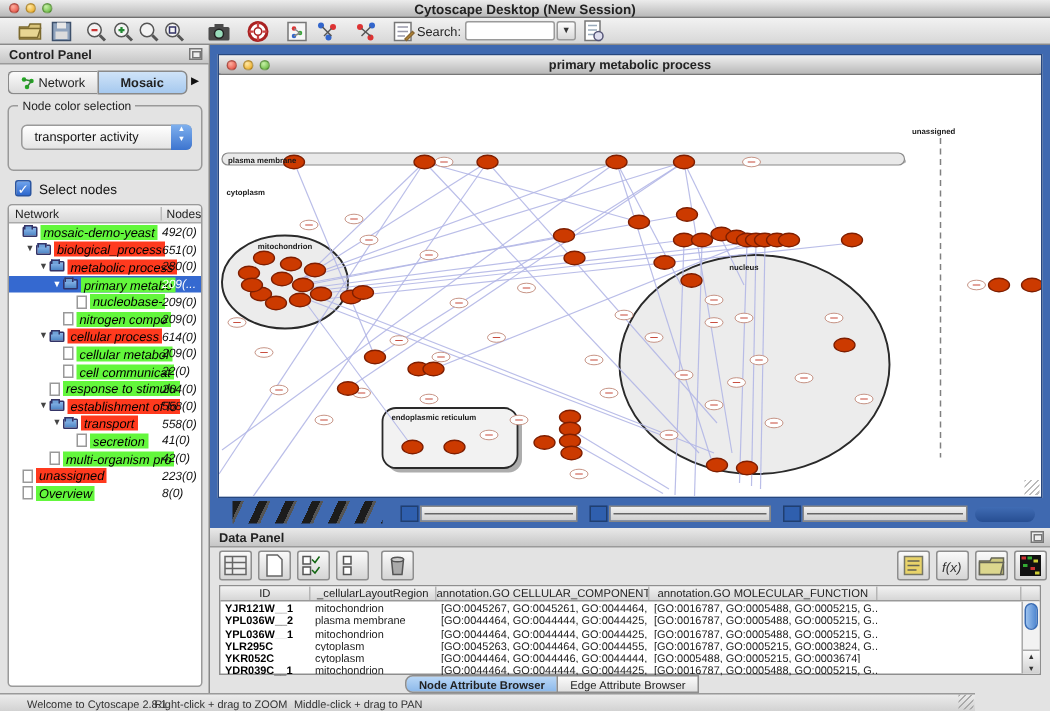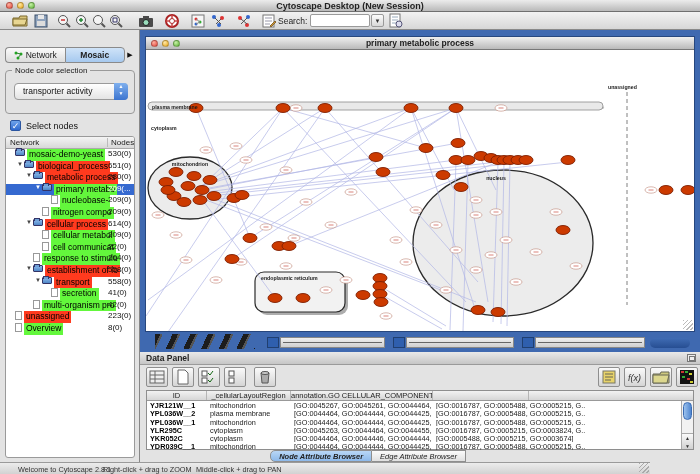--- a/index.html
+++ b/index.html
@@ -49,21 +49,21 @@
   .checkbox { width:11px; height:11px; border-radius:2px; background:linear-gradient(#6fa4ec,#2e68ce);
     border:1px solid #2a55a0; color:#fff; font-size:9px; line-height:10px; text-align:center; }
   .checklabel { font-size:9px; color:#111; }
 
   .treebox { position:absolute; left:5px; top:106px; width:130px; height:322px; background:#fff;
     border:1px solid #9a9a9a; border-radius:3px; overflow:hidden; }
   .treehead { height:12px; background:linear-gradient(#f4f4f4,#d8d8d8); border-bottom:1px solid #aaa;
     font-size:8px; color:#222; position:relative; }
   .treehead .c1 { position:absolute; left:4px; top:1px; }
   .treehead .c2 { position:absolute; left:101px; top:1px; border-left:1px solid #bbb; padding-left:3px; }
-  .trow { position:relative; height:11.6px; display:flex; white-space:nowrap; }
+  .trow { position:relative; height:11.6px; display:flex; align-items:center; white-space:nowrap;font-style:italic; }
   .trow.sel { background:#3569d0; }
   .tind { display:inline-block; height:1px; }
   .tarrow { font-size:6px; color:#444; width:7px; display:inline-block; }
   .trow.sel .tarrow { color:#fff; }
   .ticon-folder { display:inline-block; width:10px; height:7px; background:linear-gradient(#8cb8ea,#4e86c6);
     border:1px solid #336; border-radius:1px; margin-right:2px; position:relative; }
   .ticon-folder:before { content:""; position:absolute; left:0; top:-2px; width:4px; height:2px; background:#6ea0d8; border:1px solid #336; border-bottom:none;}
   .ticon-page { display:inline-block; width:7px; height:9px; background:#fff; border:1px solid #999; margin-right:2px; }
   .tlabel { font-size:8.5px; padding:0 2px; color:#000; }
   .hl-green { background:#63f73c; }
@@ -99,21 +99,21 @@
   .th { font-size:7.5px; text-align:center; color:#222; border-right:1px solid #b5b5b5; overflow:hidden; white-space:nowrap; }
   .drow { display:flex; height:8.3px; }
   .td { font-size:7.3px; white-space:nowrap; overflow:hidden; padding-left:3px; color:#222; }
   .td.id { font-weight:bold; color:#000; }
   .dscroll { position:absolute; right:0; top:10px; bottom:0; width:12px; background:#f2f2f2; border-left:1px solid #aaa; }
   .dthumb { position:absolute; left:1px; top:1px; width:9px; height:18px; border-radius:5px;
     background:linear-gradient(90deg,#9cc2ee,#4f86d0); border:1px solid #3a6cb4; }
   .darrows { position:absolute; left:0; bottom:0; width:11px; height:16px; font-size:5px; text-align:center; color:#333; line-height:8px; background:linear-gradient(#fafafa,#d0d0d0); border-top:1px solid #aaa;}
   .dtabs { position:absolute; left:0; top:98px; width:560px; height:12px; display:flex; justify-content:center; }
   .dtab { font-size:7.5px; line-height:11px; padding:0 8px; border:1px solid #8e8e8e; border-left:none;
-    background:linear-gradient(#fbfbfb,#e0e0e0); color:#222;font-style:italic; }
+    background:linear-gradient(#fbfbfb,#e0e0e0); color:#222; }
   .dtab.first { border-left:1px solid #8e8e8e; border-radius:5px 0 0 5px; }
   .dtab.last { border-radius:0 5px 5px 0;margin-top:32px; }
   .dtab.sel { background:linear-gradient(#b9d7f6,#8db9ea); font-weight:bold; }
 
   
   .statusbar { position:absolute; left:0; top:462px; width:650px; height:12px; background:linear-gradient(#ececec,#d2d2d2); border-top:1px solid #9a9a9a; }
   .stitem { position:absolute; top:2px; font-size:7.3px; color:#333; }
   .sgrip { position:absolute; right:1px; bottom:1px; width:10px; height:10px;
     background:repeating-linear-gradient(135deg,#aaa 0 1px,transparent 1px 3px); }
 </style>
@@ -199,20 +199,24 @@
   <input class="searchfield" value="" style="">
   <span class="searcharrow">▼</span>
   <span class="tbtn" style="left:388px"><svg viewBox="0 0 16 16">
         <rect x="2" y="1" width="10" height="13" fill="#fff" stroke="#777"></rect>
         <path d="M4 4h6M4 7h6M4 10h4" stroke="#9ab"></path>
         <circle cx="11" cy="11" r="3" fill="#dde" stroke="#557"></circle>
       </svg></span>
 </div>
 
 <div class="cpanel">
+  <div class="phead">
+    <span>Control Panel</span>
+    <span class="floatico"></span>
+  </div>
   <div class="tabsrow">
     <div class="ptab first">
       <svg width="9" height="9" viewBox="0 0 9 9">
           <circle cx="2" cy="2" r="1.5" fill="#2a2"></circle>
           <circle cx="7" cy="3" r="1.5" fill="#2a2"></circle>
           <circle cx="4" cy="7" r="1.5" fill="#2a2"></circle>
           <path d="M2 2l5 1-3 4" stroke="#383" fill="none"></path>
         </svg>
       <span>Network</span>
     </div>
@@ -236,21 +240,21 @@
     <div class="treehead">
       <span class="c1">Network</span>
       <span class="c2">Nodes</span>
     </div>
     <div id="network-tree">
         <div class="trow">
           <span class="tind" style="width: 2px;"></span>
           <span class="tarrow"></span>
           <span class="ticon-folder"></span>
           <span class="tlabel hl-green">mosaic-demo-yeast</span>
-          <span class="tcount">530(0)</span>
+          <span class="tcount">492(0)</span>
         </div>
         <div class="trow">
           <span class="tind" style="width: 11px;"></span>
           <span class="tarrow">▼</span>
           <span class="ticon-folder"></span>
           <span class="tlabel hl-red">biological_process</span>
           <span class="tcount">651(0)</span>
         </div>
         <div class="trow">
           <span class="tind" style="width: 20px;"></span>
@@ -598,20 +602,21 @@
           <rect x="5" y="8" width="3" height="2" fill="#3a3"></rect>
           <rect x="10" y="10" width="3" height="2" fill="#c33"></rect>
           <rect x="13" y="13" width="3" height="2" fill="#cc3"></rect>
         </svg></div>
   </div>
   <div class="dtable">
     <div class="thead" id="dthead">
         <div class="th" style="width: 60px;">ID</div>
         <div class="th" style="width: 84px;">_cellularLayoutRegion</div>
         <div class="th" style="width: 142px;">annotation.GO CELLULAR_COMPONENT</div>
+        <div class="th" style="width: 152px;">annotation.GO MOLECULAR_FUNCTION</div>
         <div class="th" style="width: 96px;"></div>
       </div>
     <div id="dtbody">
         <div class="drow">
           <div class="td id" style="width: 60px;">YJR121W__1</div>
           <div class="td" style="width: 84px;">mitochondrion</div>
           <div class="td" style="width: 142px;">[GO:0045267, GO:0045261, GO:0044464, G...</div>
           <div class="td" style="width: 152px;">[GO:0016787, GO:0005488, GO:0005215, G...</div>
           <div class="td" style="width: 96px;"></div>
         </div>

